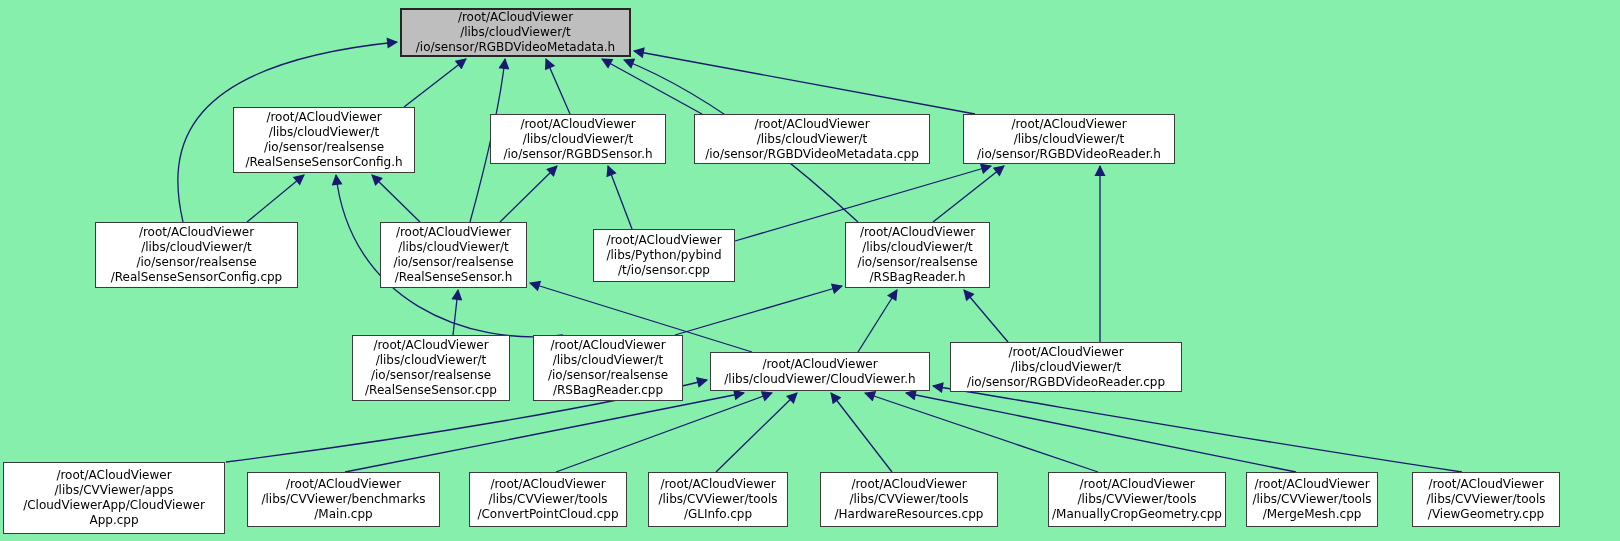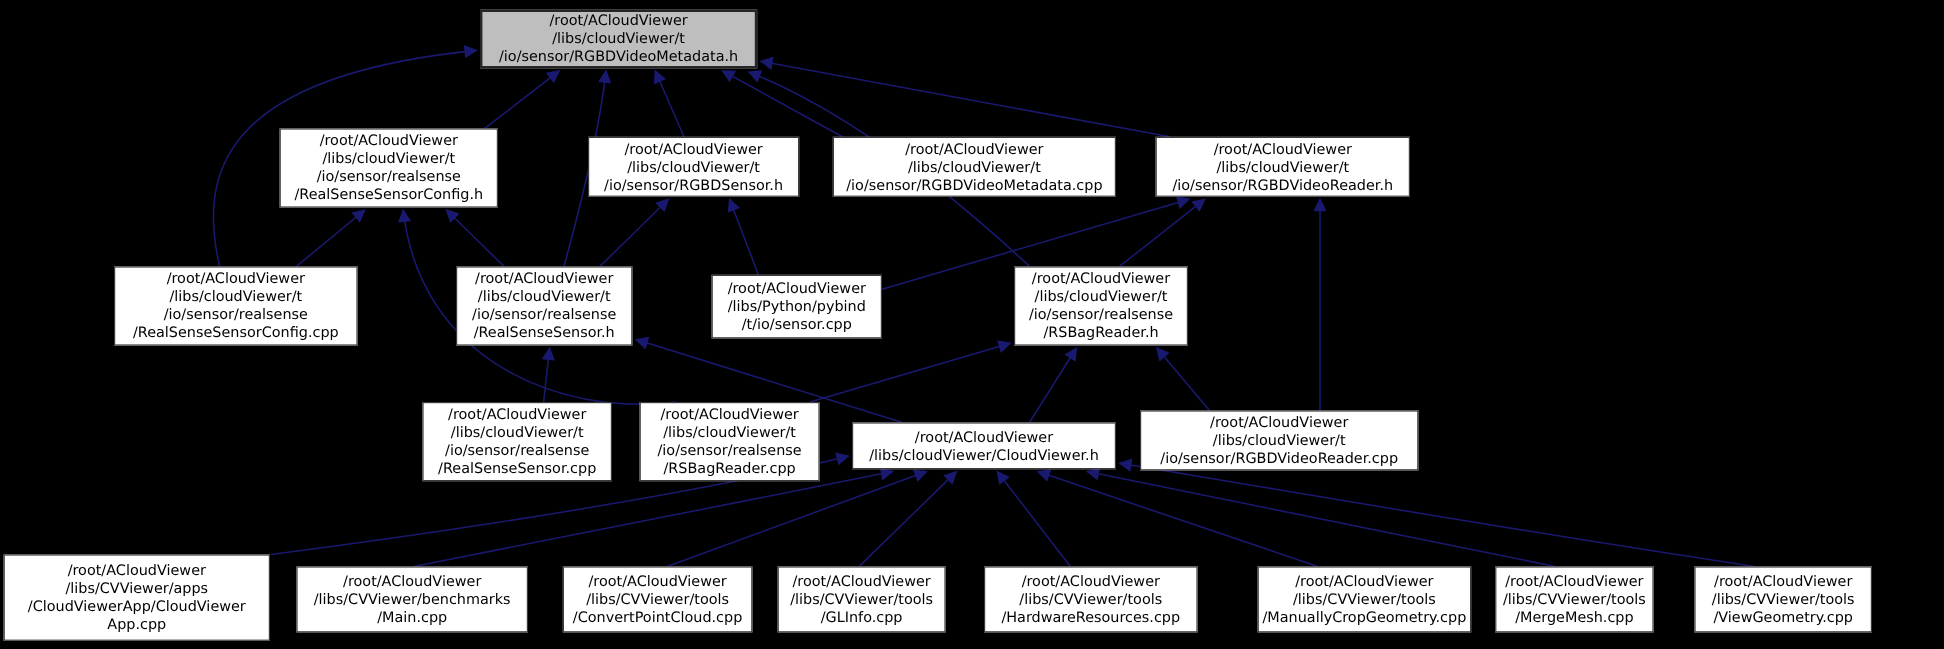--- a/index.html
+++ b/index.html
@@ -1,20 +1,20 @@
 <!DOCTYPE html>
 <html><head>
 <meta charset="utf-8">
 <style>
   html, body { margin: 0; padding: 0; background: #ffffff; }
   #stage {
     position: relative;
     width: 1620px;
     height: 541px;
-    background: #000000;
+    background: #86efac;
     font-family: "DejaVu Sans", "Liberation Sans", sans-serif;
     overflow: hidden;
   }
   #edges {
     position: absolute;
     left: 0; top: 0;
     width: 1620px; height: 541px;
     pointer-events: none;
   }
   .node {

